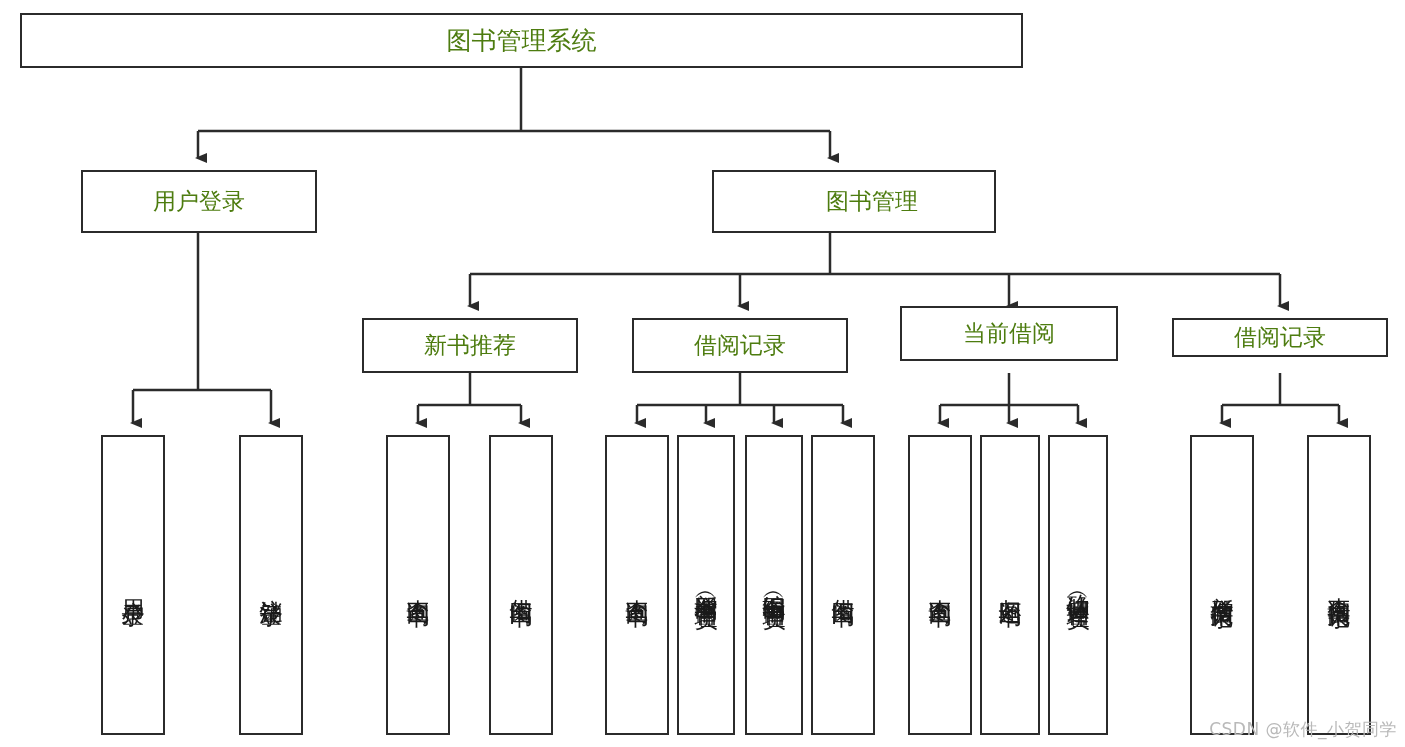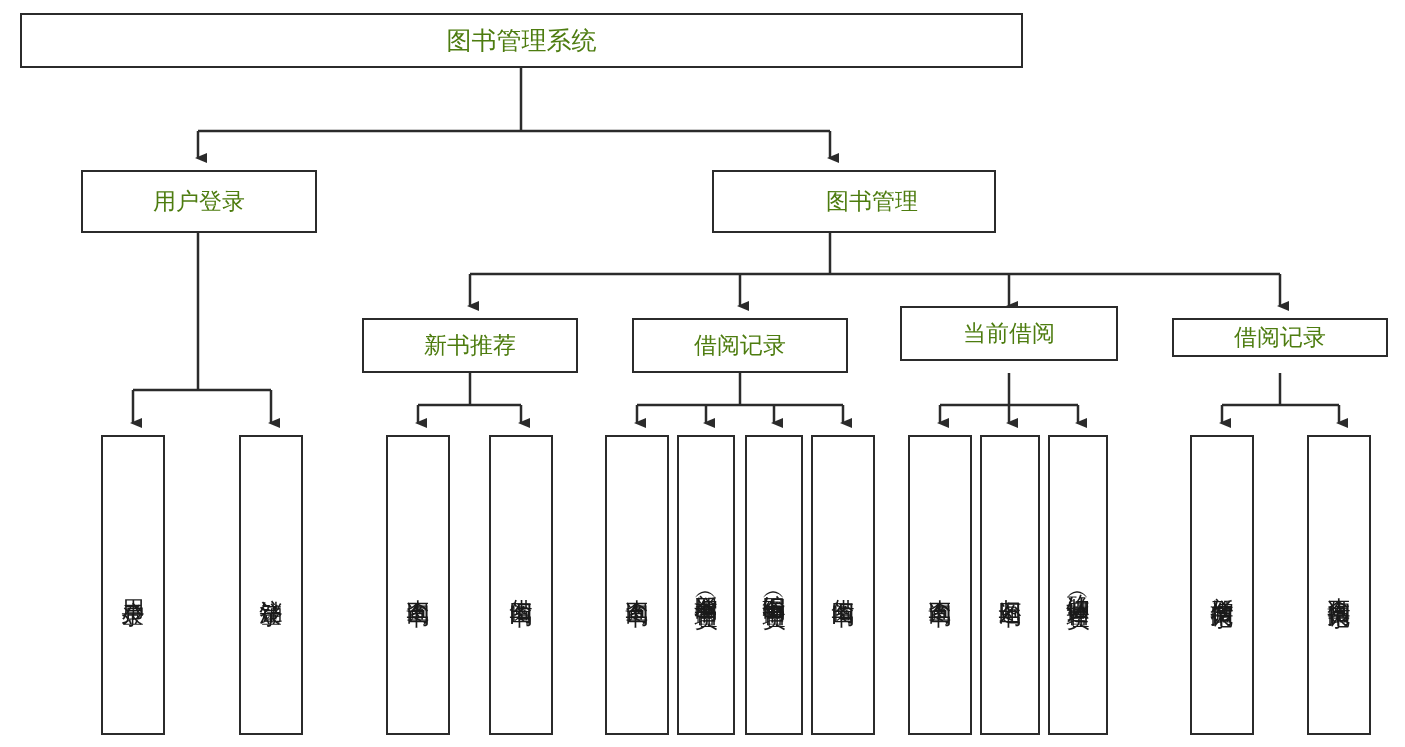--- a/index.html
+++ b/index.html
@@ -140,14 +140,15 @@
     <span class="vtext">确认归还（管理员）</span>
   </div>
 
   <div class="leaf" style="left:1190px;top:435px;width:64px;height:300px;">
     <span class="vtext">新增借阅记录</span>
   </div>
   <div class="leaf" style="left:1307px;top:435px;width:64px;height:300px;">
     <span class="vtext">查询借阅记录</span>
   </div>
 
+  <div class="watermark">CSDN @软件_小贺同学</div>
 
 </div>
 
 </body></html>

